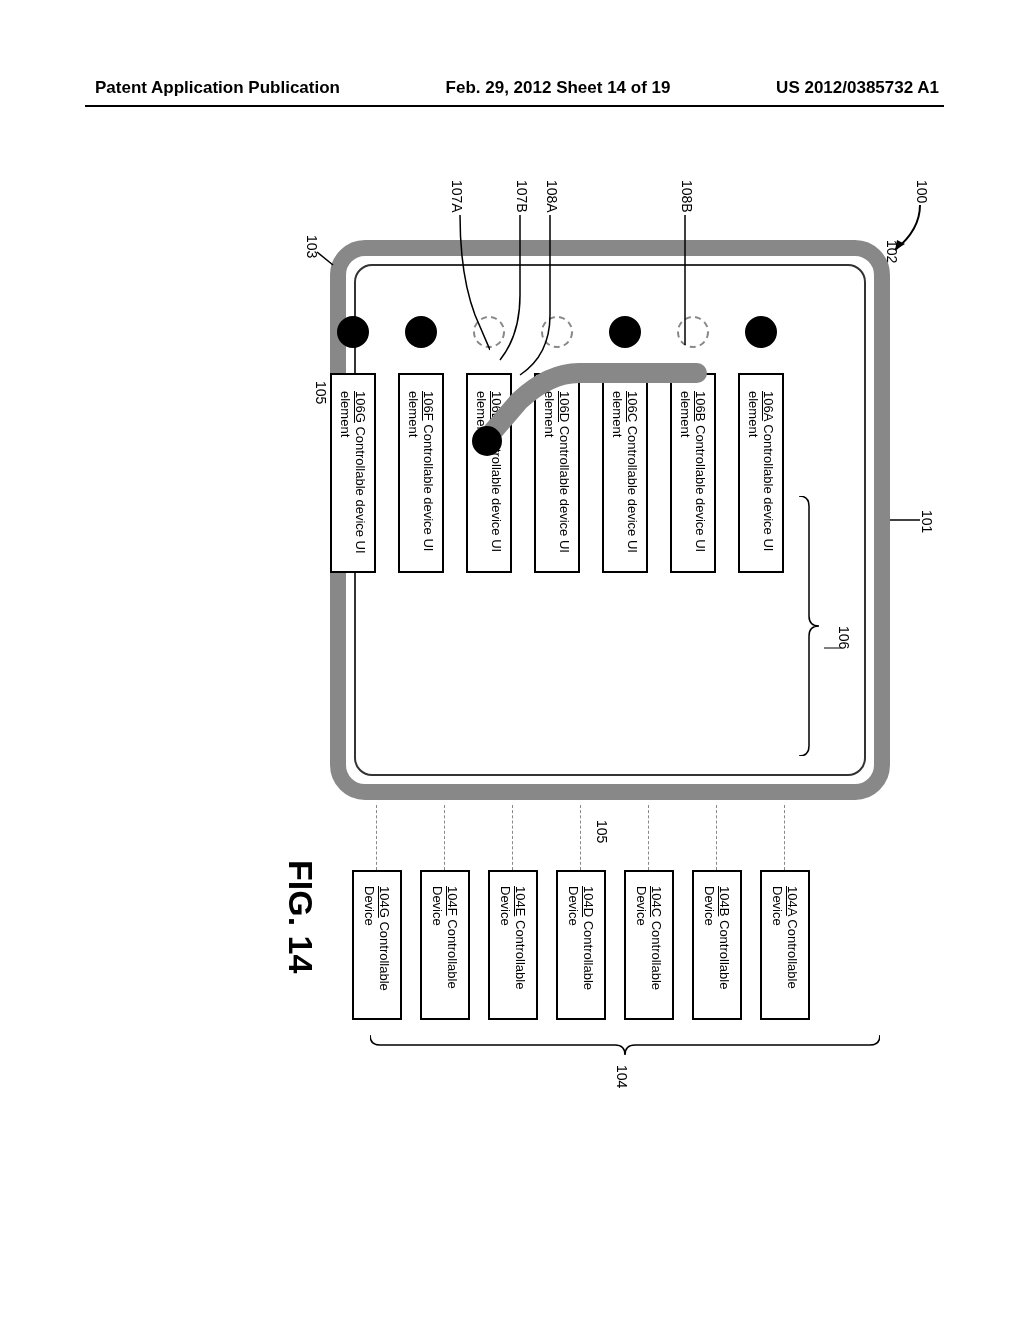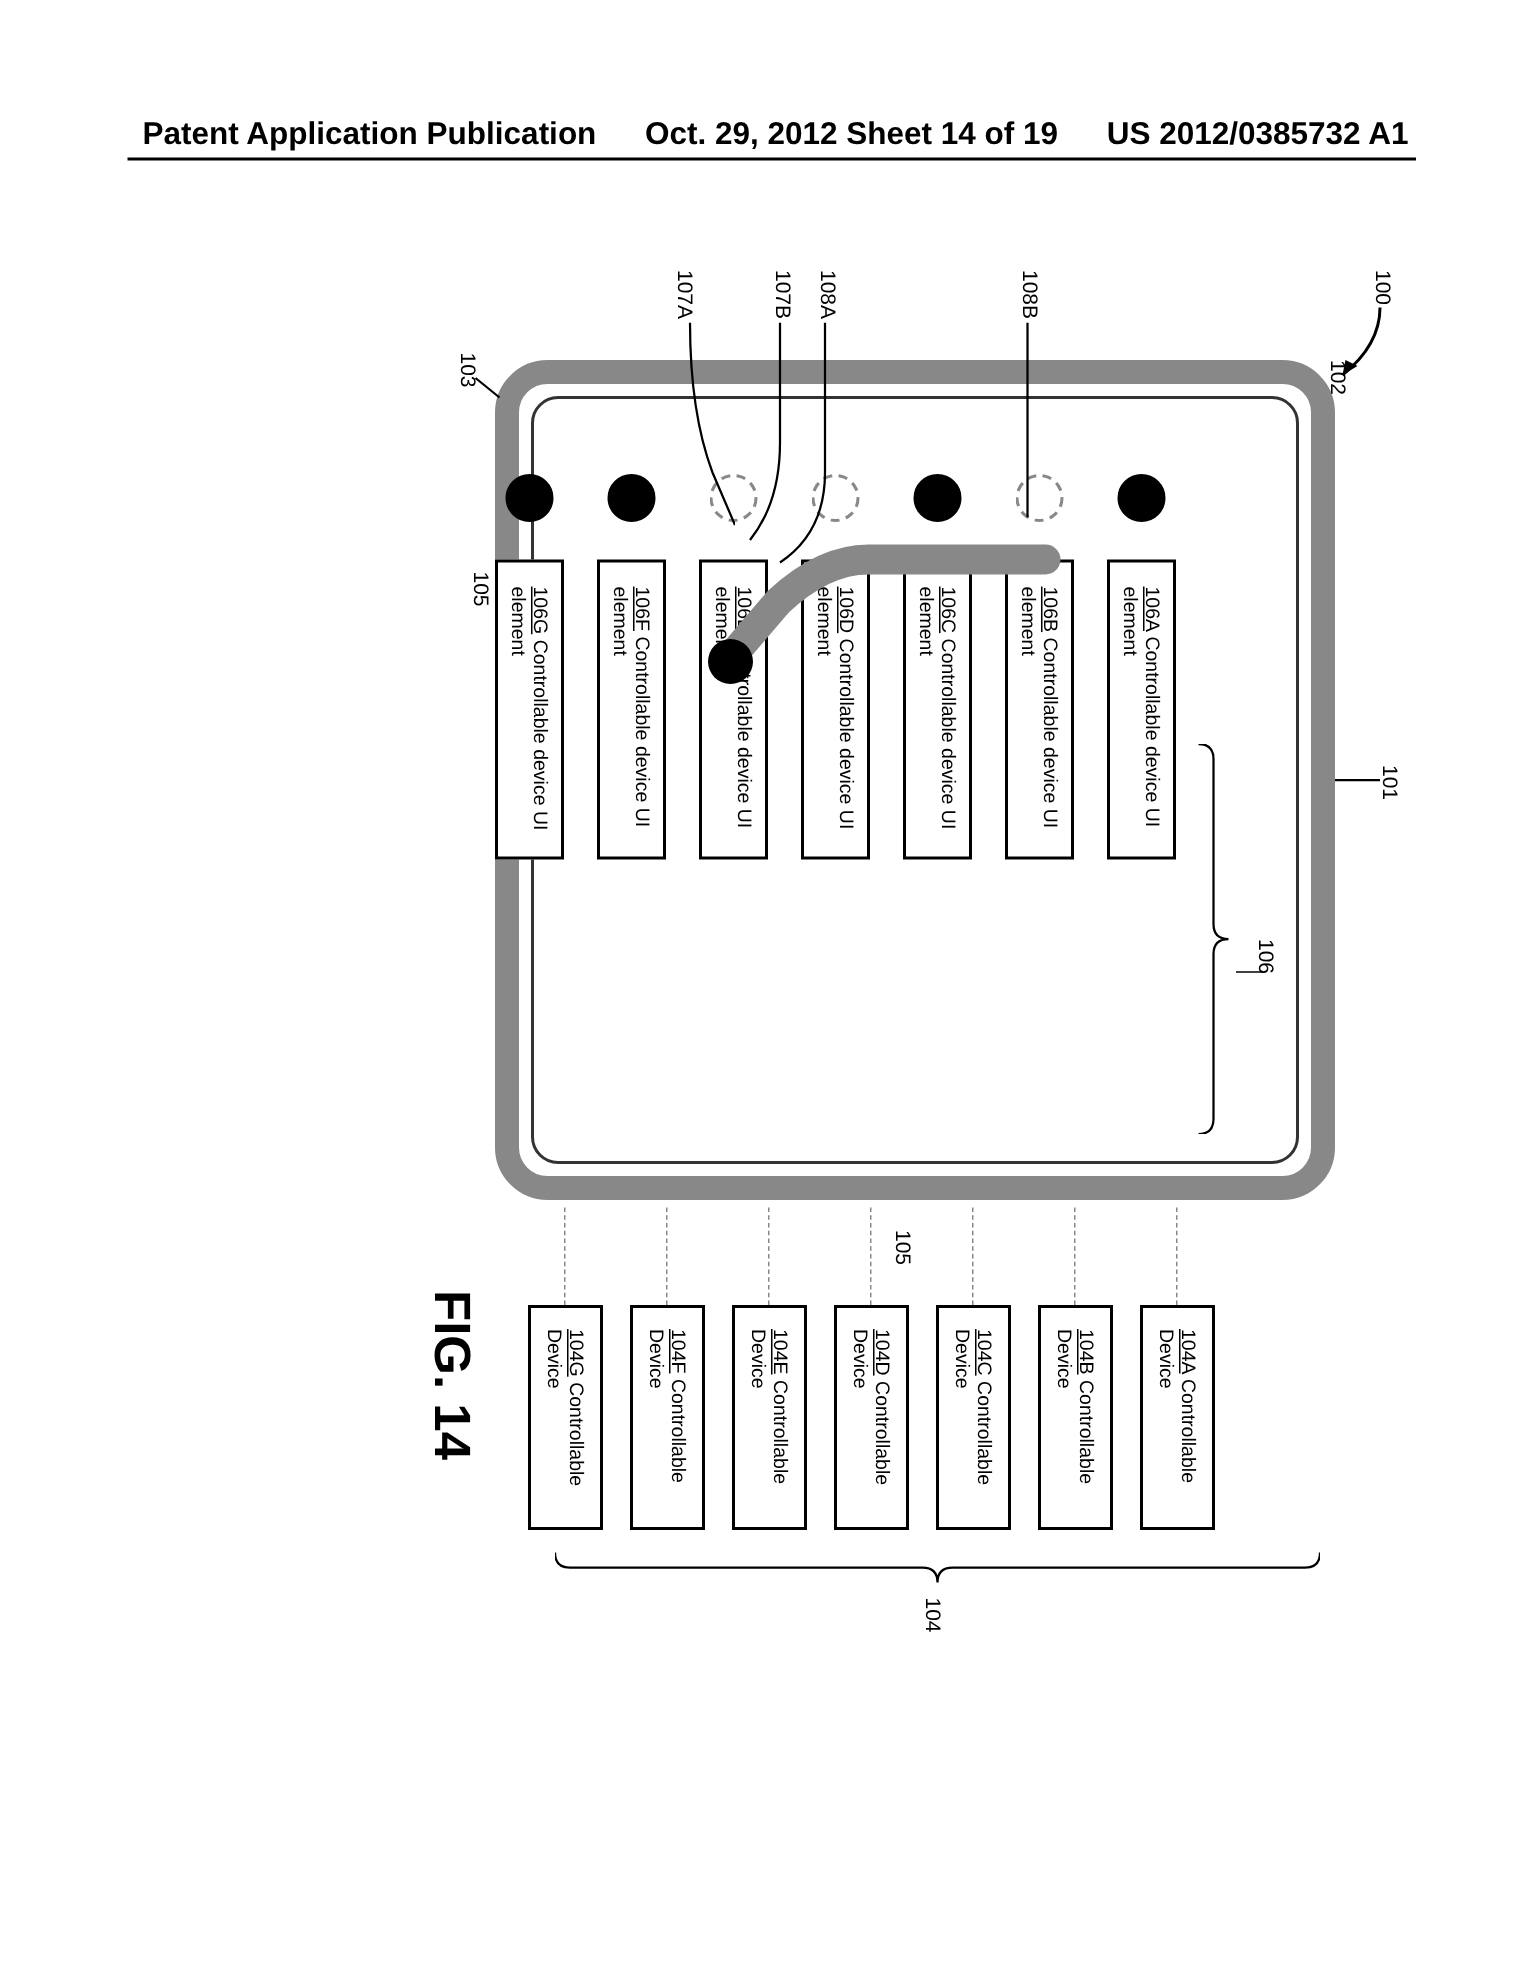--- a/index.html
+++ b/index.html
@@ -11,21 +11,21 @@
       position: relative;
     }
     .header {
       position: absolute;
       top: 78px;
       left: 0;
       right: 0;
       display: flex;
       justify-content: space-between;
       padding: 0 85px 0 95px;
-      font-size: 21px;
+      font-size: 17px;
       font-weight: bold;
     }
     .header-center { font-weight: bold; }
     .header-right { font-weight: bold; }
     .header-line {
       position: absolute;
       top: 105px;
       left: 85px;
       right: 80px;
       border-top: 2px solid black;
@@ -143,21 +143,21 @@
       top: 620px;
       font-size: 34px;
       font-weight: bold;
     }
   </style>
 </head>
 <body>
 
 <div class="header">
   <span>Patent Application Publication</span>
-  <span class="header-center">Oct. 29, 2012  Sheet 14 of 19</span>
+  <span class="header-center">Feb. 29, 2012  Sheet 14 of 19</span>
   <span class="header-right">US 2012/0385732 A1</span>
 </div>
 <div class="header-line"></div>
 
 <div class="figure-container">
   <div class="diagram">
 
     <div class="label" style="left:0;top:10px;">100</div>
     <svg style="position:absolute;left:20px;top:15px;width:60px;height:40px;">
       <path d="M 5 5 Q 30 5 50 30" stroke="black" stroke-width="2" fill="none"></path>

